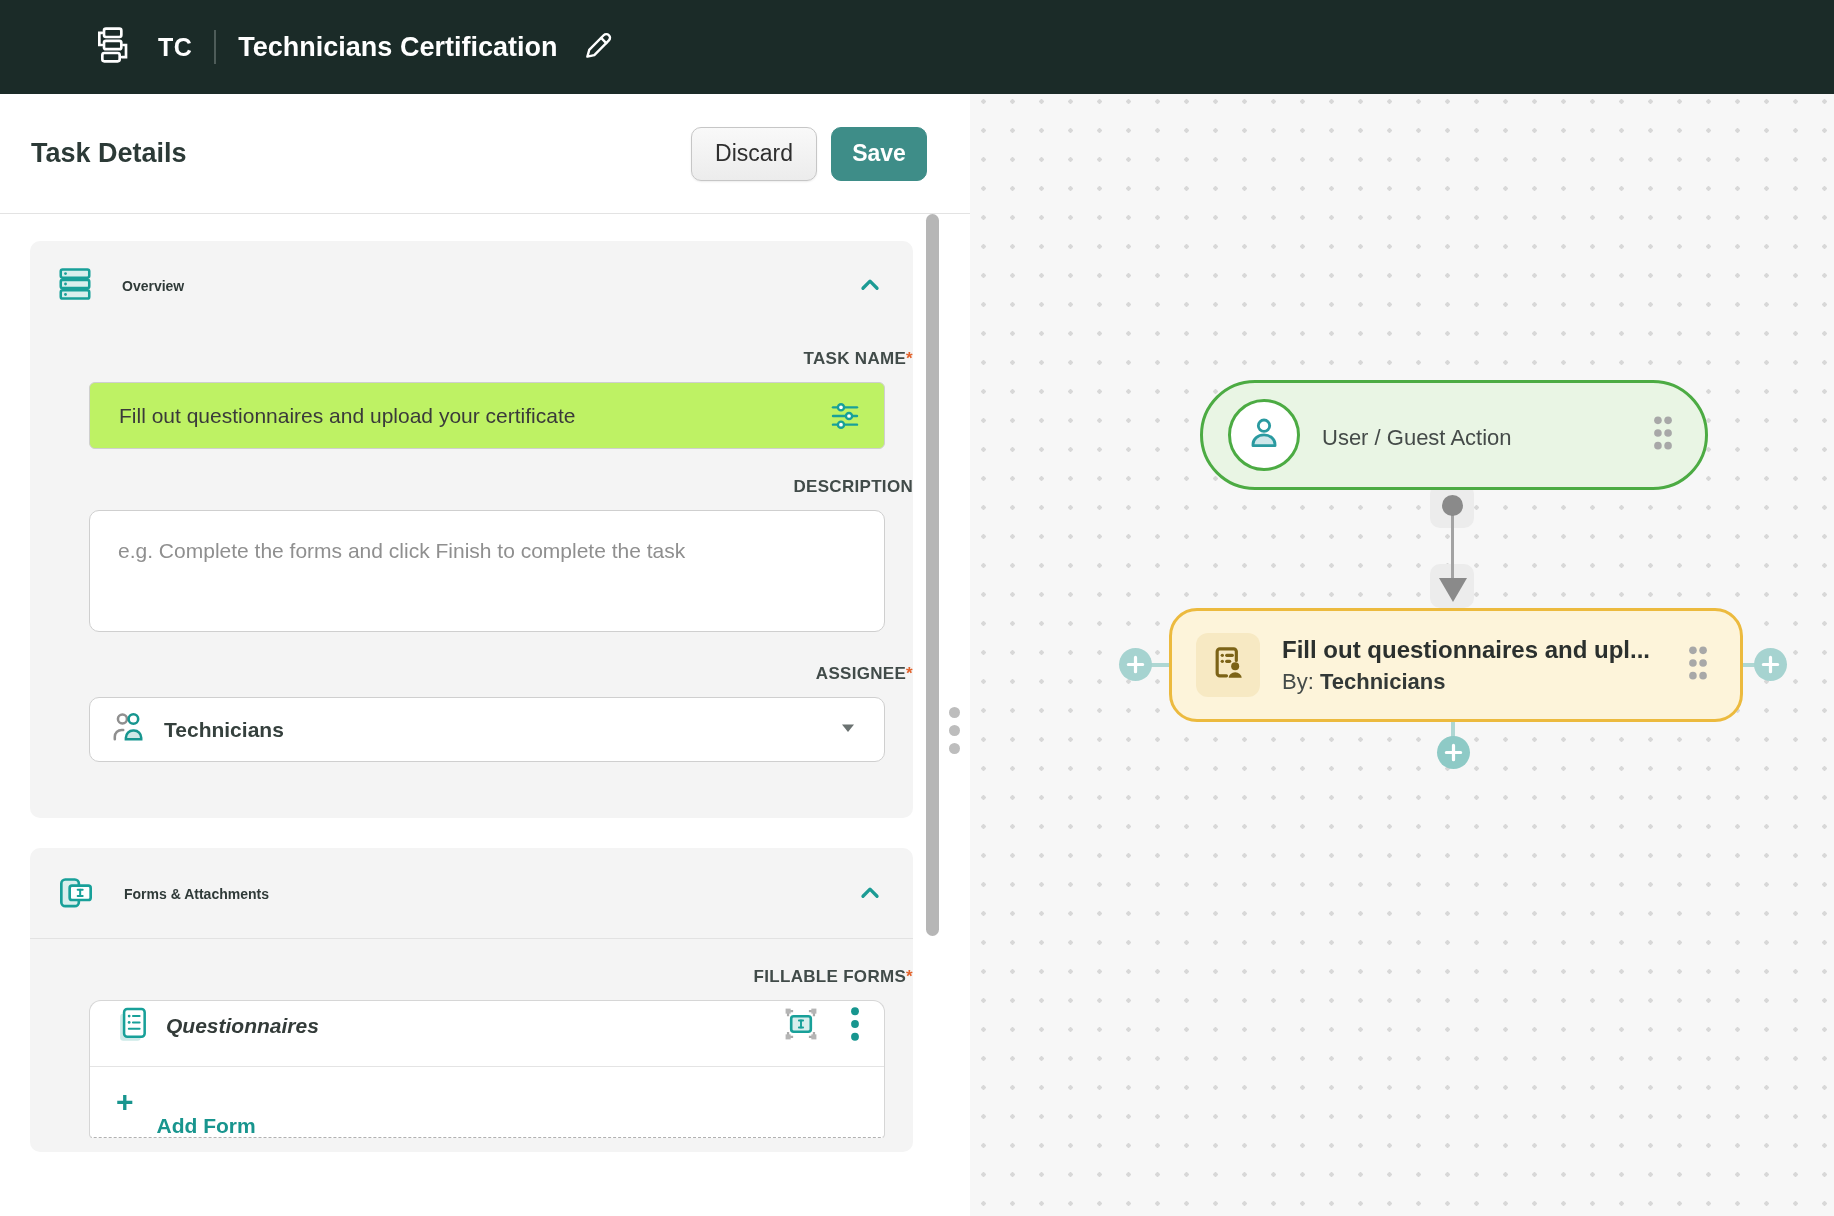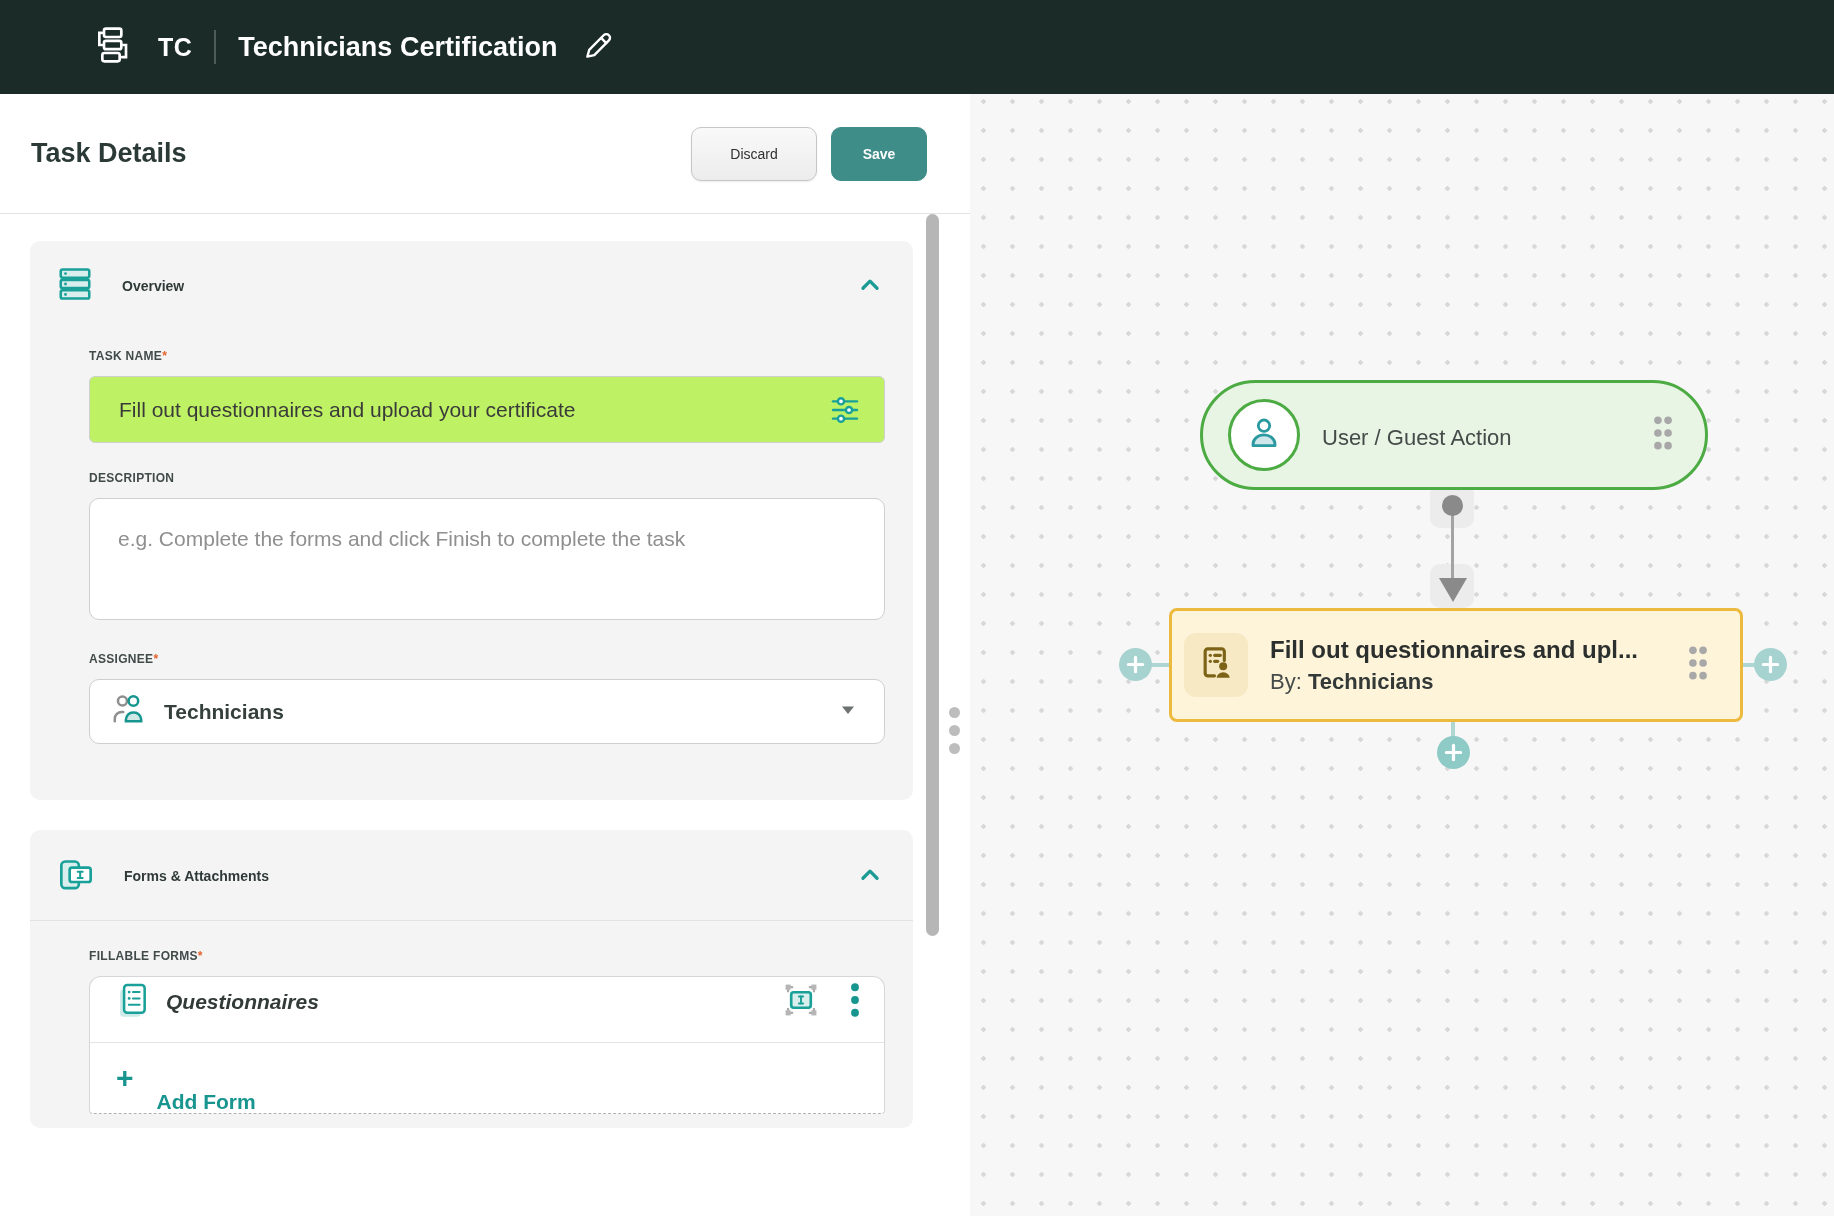--- a/index.html
+++ b/index.html
@@ -13,36 +13,36 @@
   .topbar .vdiv { width:2px; height:34px; background:#4e5c59; margin:0 22px; }
   .topbar .ptitle { color:#fff; font-size:27px; font-weight:700; }
   .icon-btn { background:none; border:none; cursor:pointer; display:inline-flex; align-items:center; }
   .topbar .icon-btn { margin-left:24px; }
 
   
   .panel { position:absolute; left:0; top:94px; width:970px; height:1122px; background:#fff; }
   .panel-header { height:120px; display:flex; align-items:center; padding:0 43px 0 31px;
     border-bottom:1px solid #e3e3e3; }
   .panel-header h1 { font-size:27px; font-weight:700; color:#2c3a37; flex:1; }
-  .btn { font-family:inherit; font-size:14px; border-radius:10px; height:54px; cursor:pointer; }
+  .btn { font-family:inherit; font-size:23px; border-radius:10px; height:54px; cursor:pointer; }
   .btn-discard { width:126px; background:linear-gradient(#f9f9f9,#ececec); border:1px solid #c6c6c6;
     color:#2f2f2f; font-weight:500; box-shadow:0 1px 2px rgba(0,0,0,.08); }
   .btn-save { width:96px; background:#3e8d88; border:1px solid #3e8d88; color:#fff; font-weight:600; margin-left:14px; }
 
   .panel-body { position:absolute; top:121px; left:0; right:0; bottom:0; overflow:hidden; padding:26px 0 0 30px; }
 
   .card { width:883px; background:#f4f4f4; border-radius:10px; padding-bottom:56px; }
   .card + .card { margin-top:30px; }
   .card-head { display:flex; align-items:center; padding:24px 30px 14px 26px; }
   .card-head .ct { font-size:14px; font-weight:700; color:#2f3a38; margin-left:28px; flex:1; }
   .card-head .chev { background:none; border:none; cursor:pointer; display:flex; }
   .card-hr { border:none; border-top:1px solid #e2e2e2; margin:8px 0 6px 0; }
 
-  .flabel { font-size:12px; font-weight:700; color:#414b49; letter-spacing:.3px;
-    margin:28px 0 13px 59px; }
+  .flabel { font-size:17px; font-weight:700; color:#414b49; letter-spacing:.3px;
+    margin:28px 0 13px 59px;text-align:right; }
   .req { color:#e2622b; }
 
   .tinput-wrap { position:relative; margin-left:59px; width:796px; }
   .tinput { width:796px; height:67px; background:#bef264; border:1px solid #cfcfcf; border-radius:6px;
     font-family:inherit; font-size:21px; font-weight:400; color:#3a3a3a; padding:0 70px 0 29px; }
   .tinput-wrap .trail-icon { position:absolute; right:24px; top:18px; }
 
   .tarea { margin-left:59px; width:796px; height:122px; background:#fff; border:1px solid #cfcfcf;
     border-radius:10px; font-family:inherit; font-size:21px; color:#4a4a4a; padding:28px 28px; resize:none; }
   .tarea::placeholder { color:#8f8f8f; }
@@ -76,21 +76,21 @@
   .node-start { left:230px; top:286px; width:508px; height:110px; border:3px solid #4cab43;
     background:#e9f5e4; border-radius:55px; padding-left:25px; }
   .node-start .avatar { width:72px; height:72px; border-radius:50%; background:#fff;
     border:3px solid #4cab43; display:flex; align-items:center; justify-content:center; }
   .node-text { margin-left:22px; flex:1; }
   .node-title { font-size:24px; font-weight:700; color:#2b302e; }
   .node-sub { font-size:22px; color:#454b49; margin-top:5px; }
   .drag-handle { margin-right:30px; }
 
   .node-task { left:199px; top:514px; width:574px; height:114px; border:3px solid #ecba3e;
-    background:#fdf4da; border-radius:8px; padding-left:12px; }
+    background:#fdf4da; border-radius:28px; padding-left:24px; }
   .node-task .tile { width:64px; height:64px; border-radius:12px; background:#f7e9c3;
     display:flex; align-items:center; justify-content:center; }
   .byline { font-size:22px; color:#454b49; margin-top:5px; }
   .byline b { font-weight:700; color:#333937; }
 
   
   .conn-pad { position:absolute; width:44px; height:44px; border-radius:10px; background:#ececec; }
   .conn-line { position:absolute; left:481px; top:409px; width:3px; height:82px; background:#a3a3a3; }
   .conn-dot { position:absolute; left:472px; top:401px; width:21px; height:21px; border-radius:50%; background:#8a8a8a; }
   .conn-arrow { position:absolute; left:469px; top:484px; width:0; height:0;

